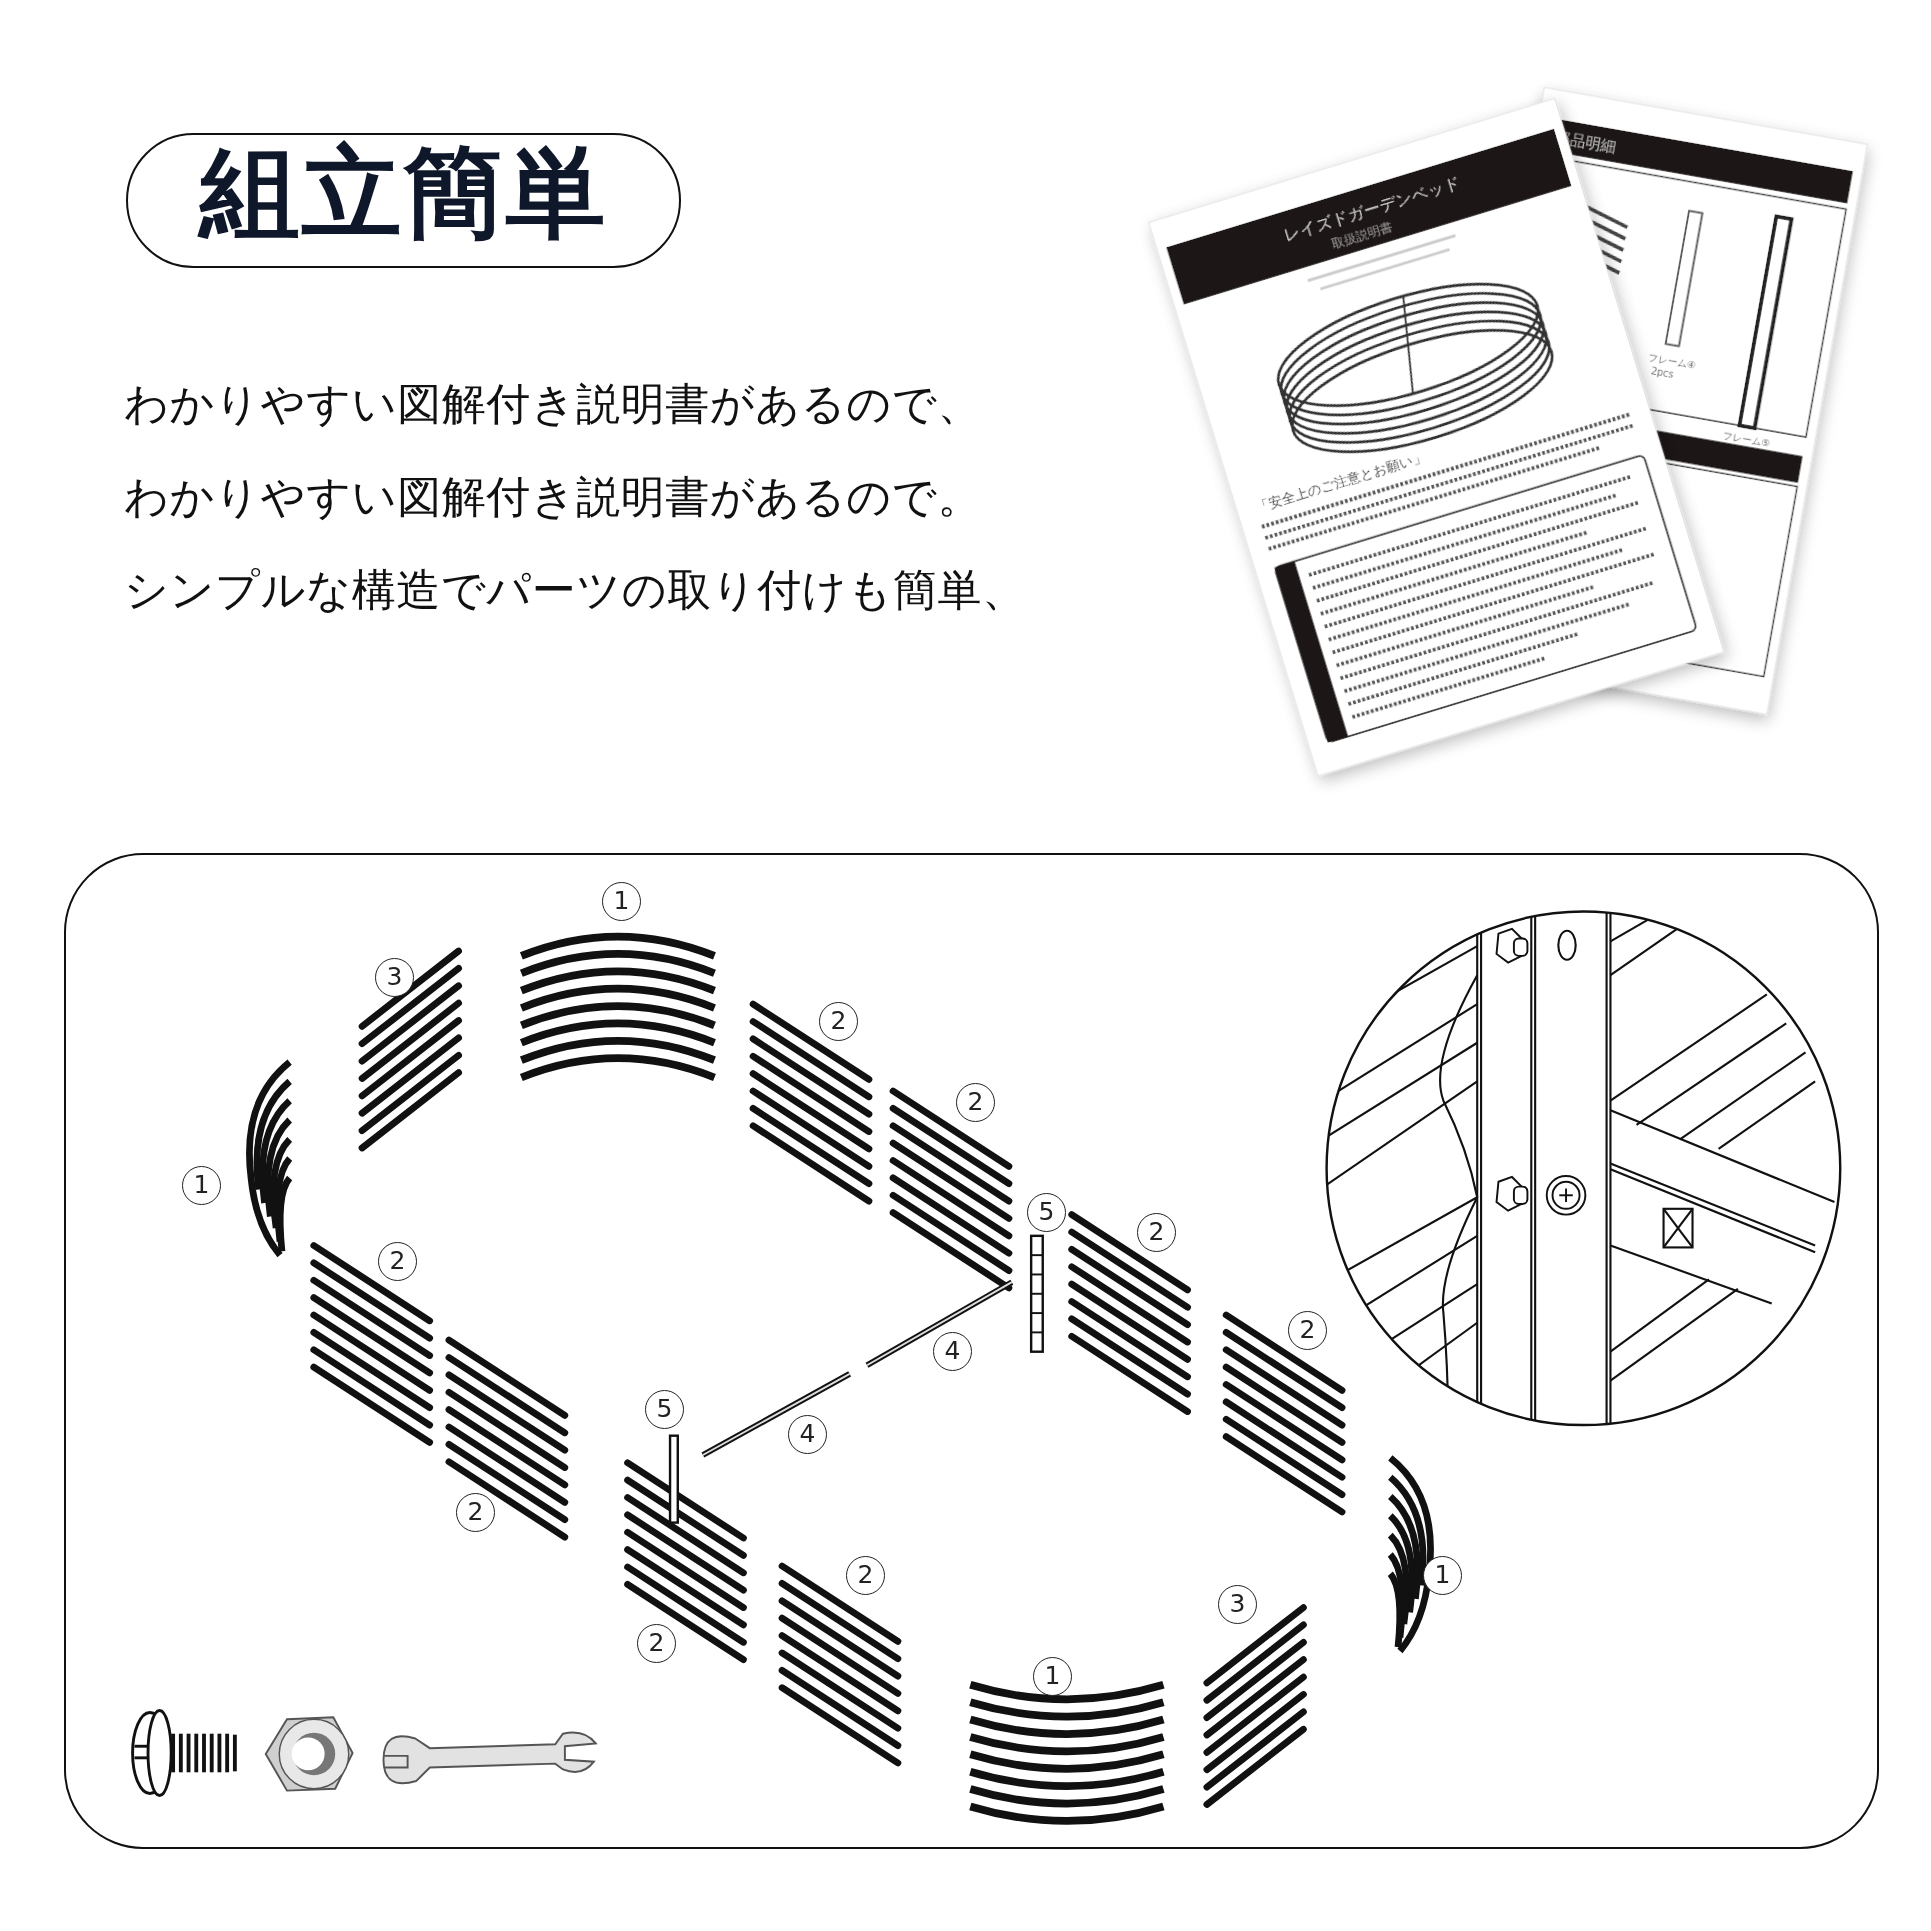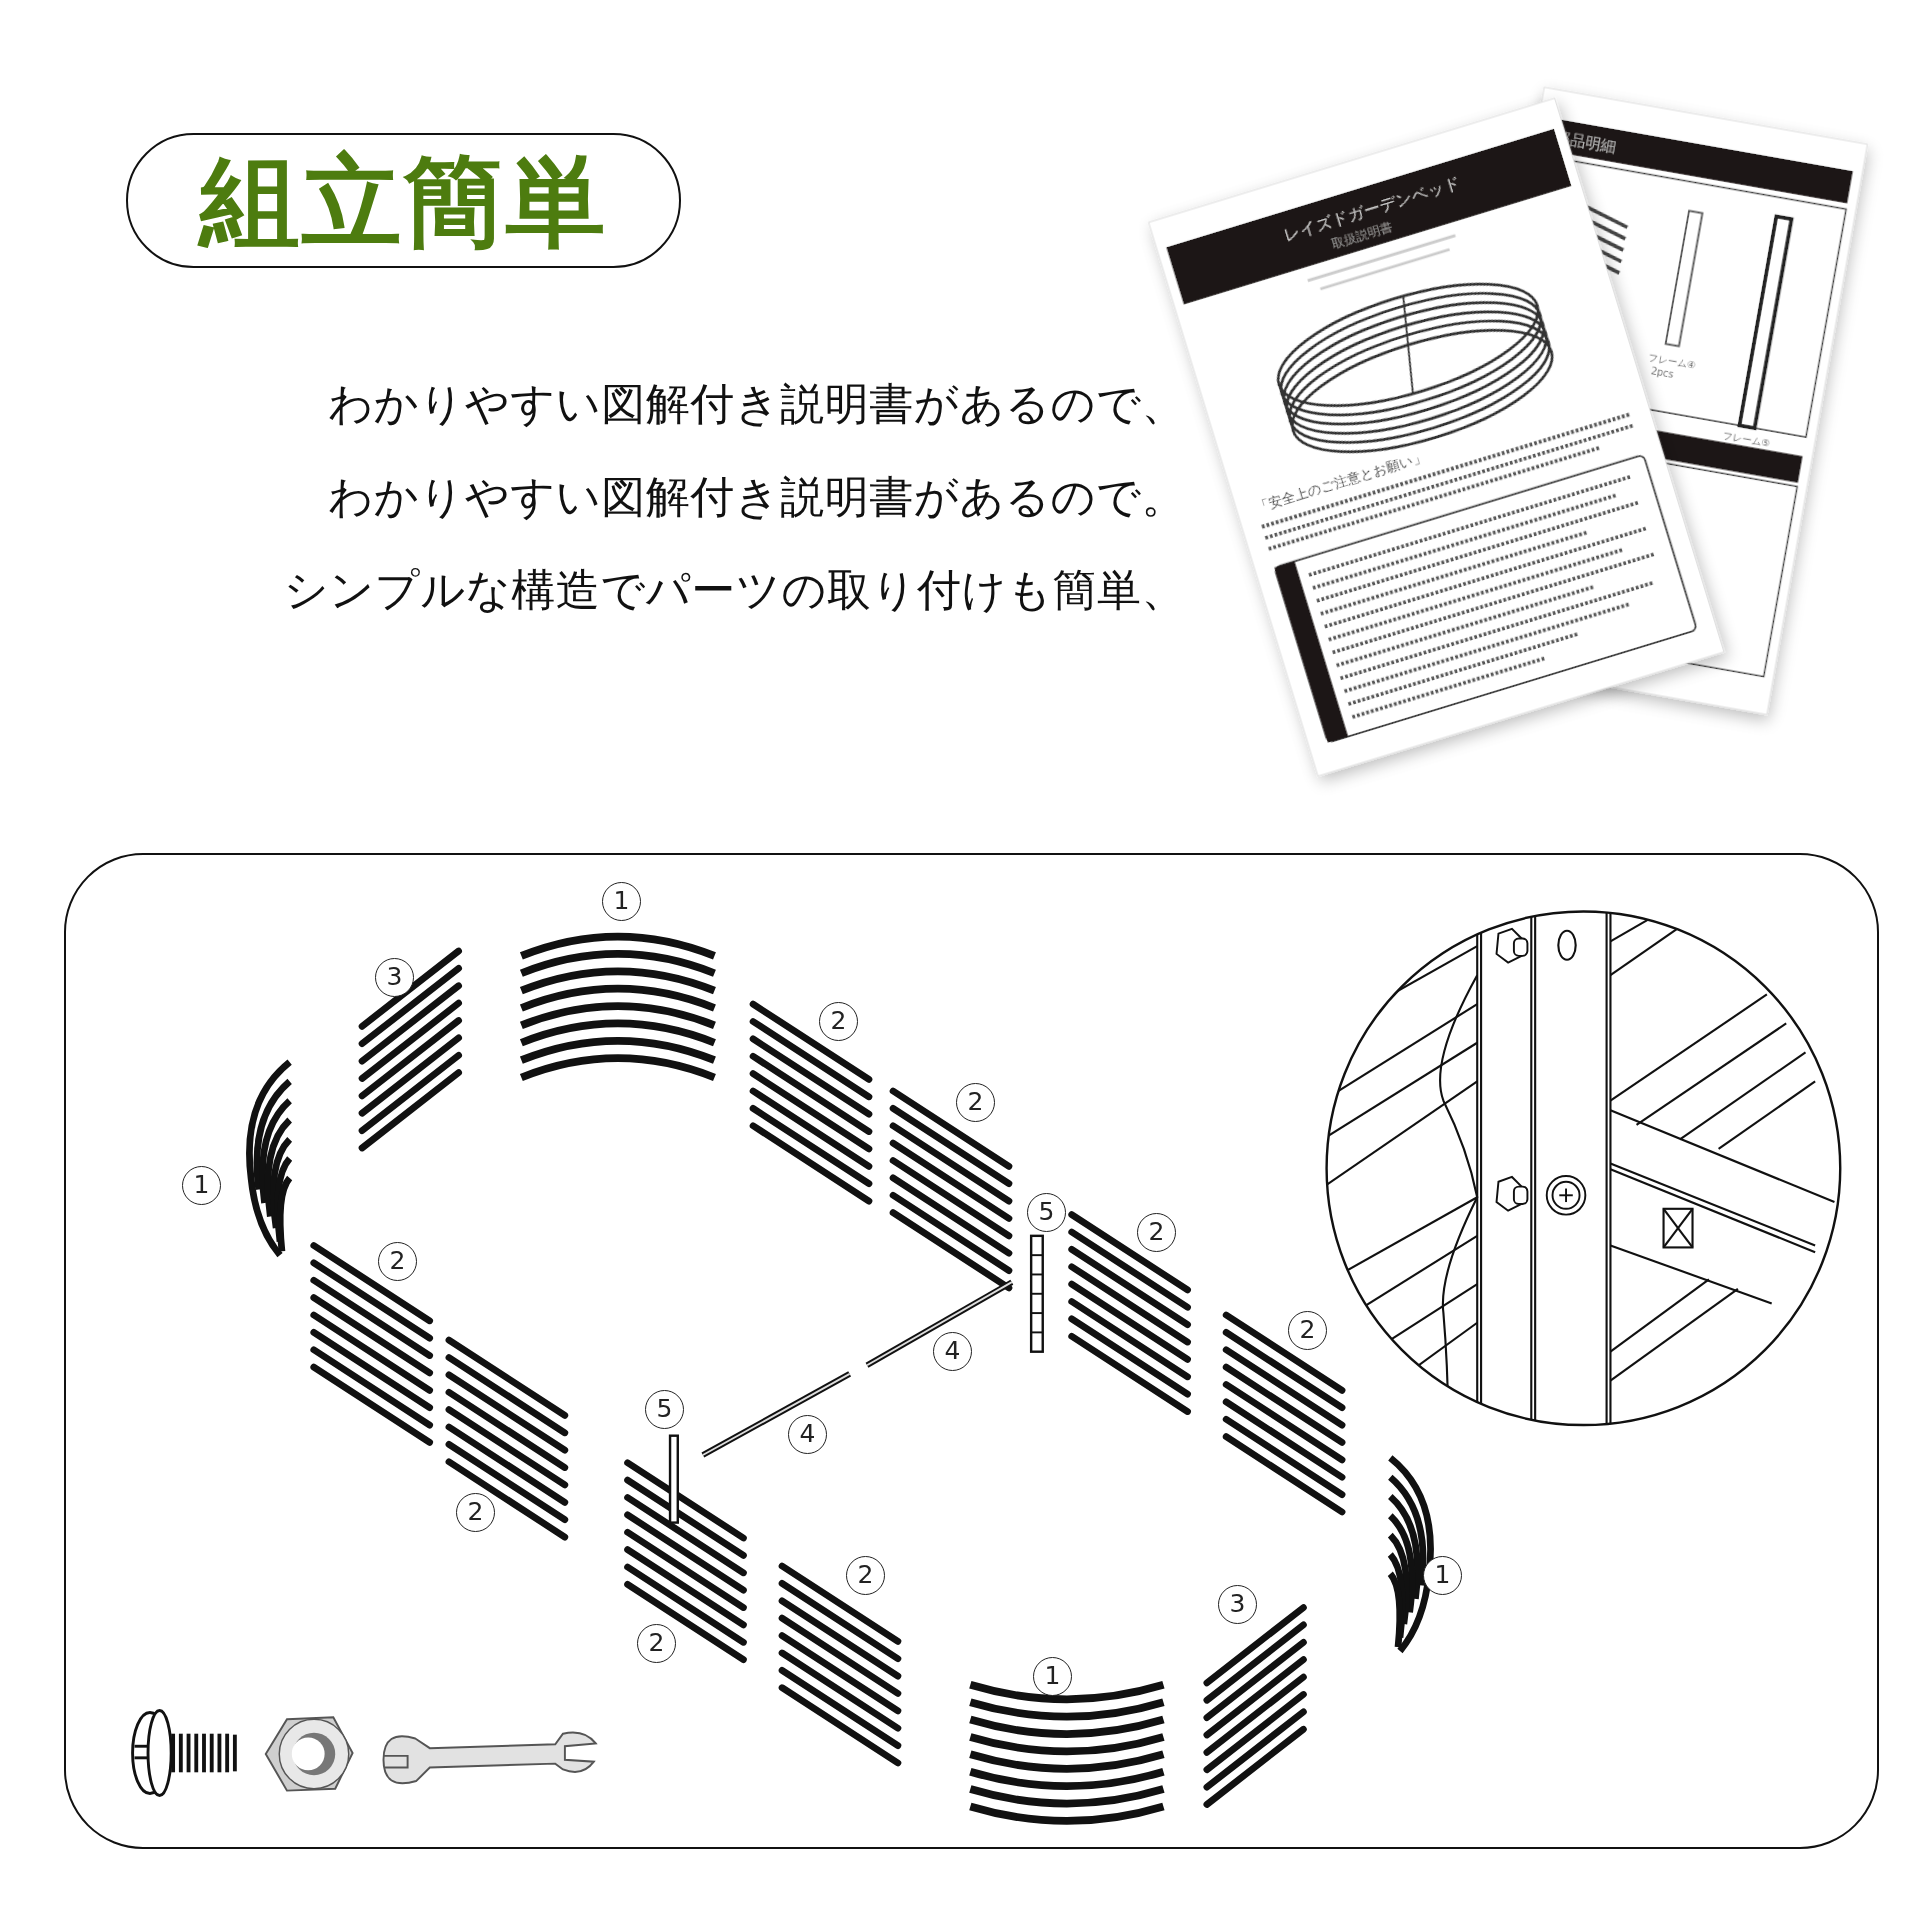--- a/index.html
+++ b/index.html
@@ -5,28 +5,28 @@
   html, body { margin: 0; padding: 0; background: #ffffff; }
   body { width: 1931px; height: 1931px; position: relative; overflow: hidden;
          font-family: "DejaVu Sans", "Liberation Sans", sans-serif; color: #111; }
 
   .title-pill {
     position: absolute; left: 126px; top: 133px; width: 555px; height: 135px;
     border: 2.9px solid #111; border-radius: 68px; box-sizing: border-box;
     display: flex; align-items: center; justify-content: center;
   }
   .title-pill .title-text {
-    font-size: 100px; font-weight: bold; letter-spacing: 1.9px; color: #4d7c0f;
-    font-family: Liberation Sans, sans-serif; line-height: 1;
+    font-size: 100px; font-weight: bold; letter-spacing: 1.9px; color: #0f172a;
+    font-family: Liberation Mono, monospace; line-height: 1;
   }
 
   .desc { position: absolute; left: 124px; top: 357px; width: 1062px; }
   .desc .line {
     font-size: 44px; line-height: 93px; height: 93px; white-space: nowrap;
-    color: #111; letter-spacing: 0.5px; text-align: right;
+    color: #111; letter-spacing: 0.5px;
   }
 
   .manuals { position: absolute; left: 1139px; top: 68px; width: 772px; height: 772px; }
 
   .diagram-box {
     position: absolute; left: 64px; top: 853px; width: 1815px; height: 996px;
     border: 2.9px solid #111; border-radius: 79px; box-sizing: border-box; background: #fff;
   }
   .diagram-svg { position: absolute; left: 0; top: 0; }
 

